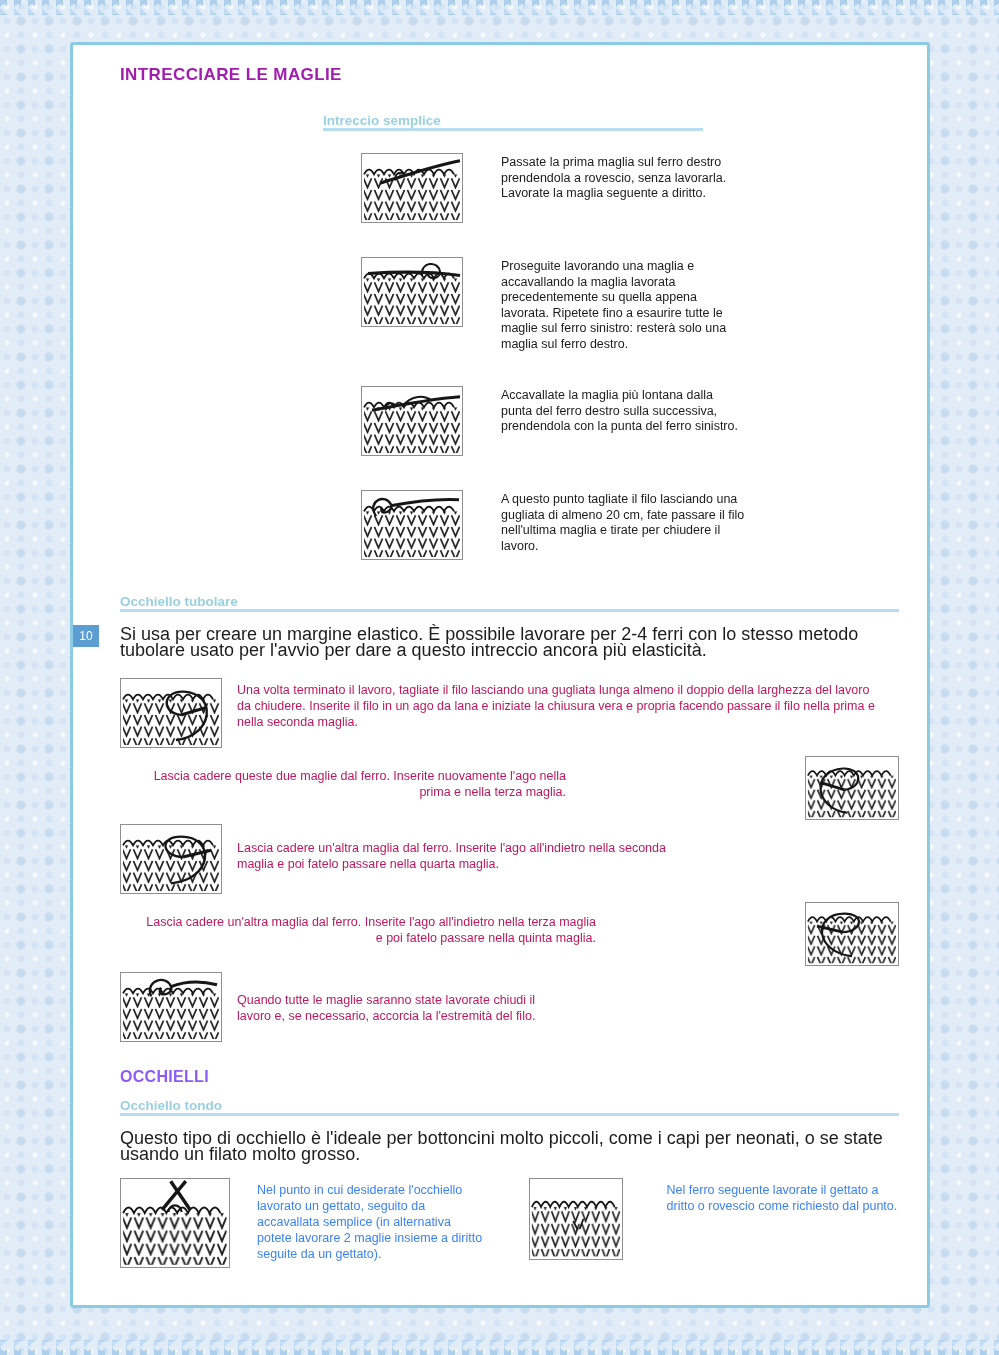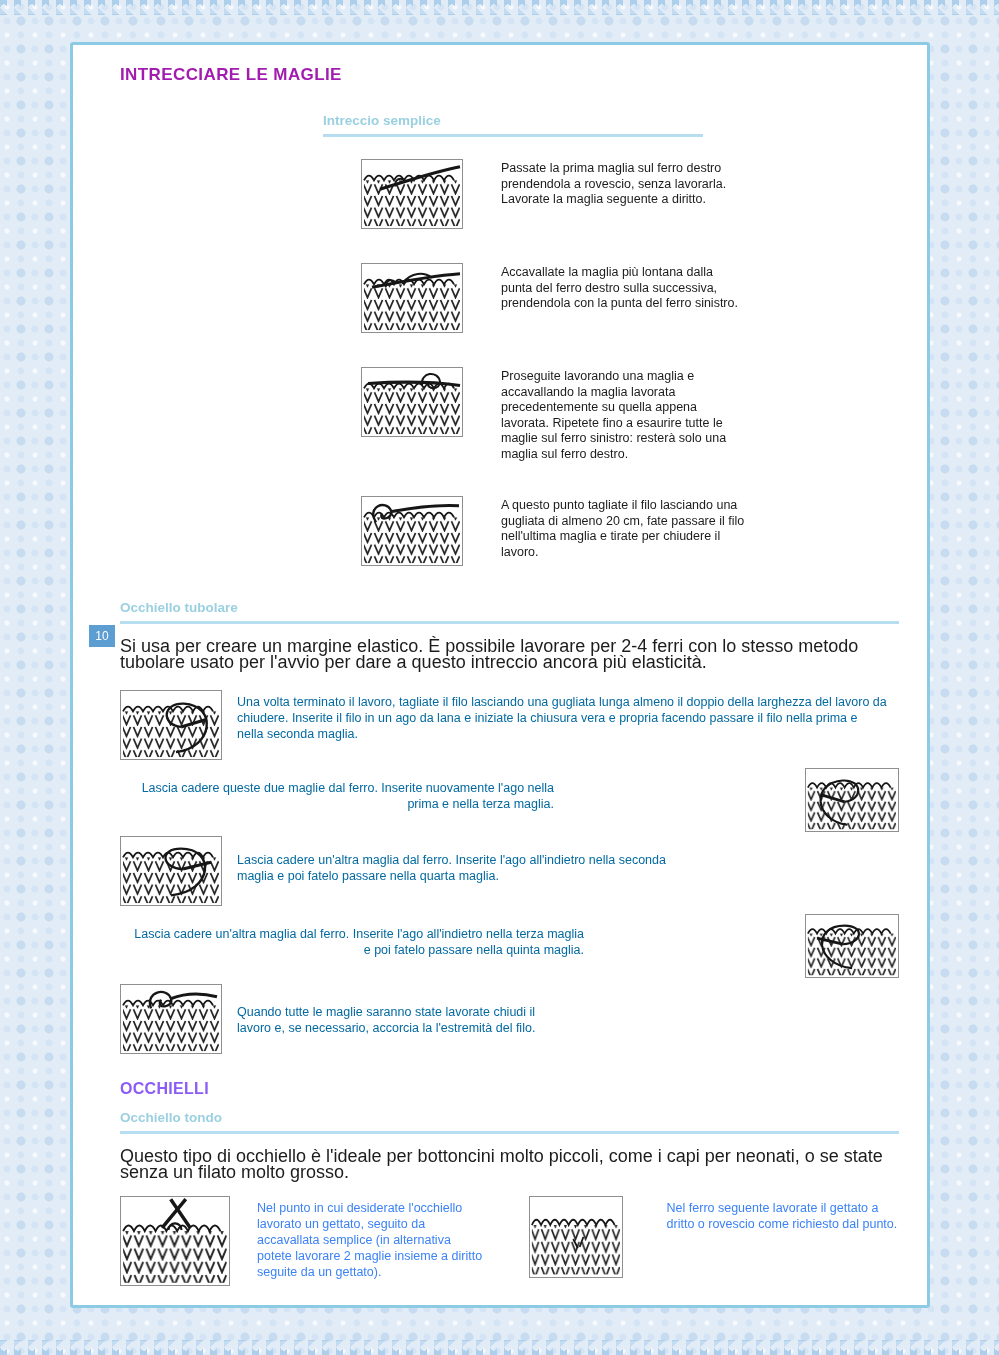--- a/index.html
+++ b/index.html
@@ -22,29 +22,29 @@
   }
   .edge.top{top:0}
   .edge.bottom{bottom:0;transform:scaleY(-1)}
 
   .page{
     position:absolute;left:70px;top:42px;width:860px;height:1266px;
     background:#ffffff;border:3px solid #8ccbe4;border-radius:3px;
     box-sizing:border-box;overflow:hidden;
   }
   .badge{
-    position:absolute;left:16px;top:580px;background:#5c9ed1;color:#fff;
+    position:absolute;left:0px;top:580px;background:#5c9ed1;color:#fff;
     font-size:12px;width:26px;height:22px;line-height:22px;text-align:center;
   }
   .inner{padding:20px 28px 0 47px;position:relative;}
 
   .title{margin:0;font-size:17px;font-weight:bold;color:#a21caf;letter-spacing:.4px;}
   .h1b{margin:26px 0 0;font-size:16px;font-weight:bold;color:#8b5cf6;letter-spacing:.3px;}
 
-  .subhead-wrap{border-bottom:3px solid #b7def0;padding-bottom:6px;}
+  .subhead-wrap{border-bottom:3px solid #b7def0;padding-bottom:0;}
   .subhead-wrap.narrow{width:380px;margin-left:203px;margin-top:28px;}
   .subhead-wrap.full{margin-top:24px;}
   .subhead-wrap.full2{margin-top:12px;}
   .subhead{margin:0;font-size:13.5px;font-weight:bold;color:#9bd0e1;}
 
   .steps{margin-top:22px;margin-left:203px;}
   .step{display:flex;align-items:flex-start;margin-bottom:34px;padding-left:38px;}
   .figure{border:1px solid #8f8f8f;background:#fff;flex:none;box-sizing:content-box;}
   .figure svg{display:block;width:100%;height:100%;}
   .fig-std{width:100px;height:68px;}
@@ -54,21 +54,21 @@
   .step .fig-std{margin-right:38px;}
   .step-text{width:244px;margin:2px 0 0;font-size:12.5px;line-height:15.5px;color:#1c1c1c;}
 
   .intro{margin:14px 0 0;font-size:18px;line-height:16px;color:#1c1c1c;}
 
   .trow{display:flex;align-items:flex-start;}
   .trow.a{margin-top:20px;}
   .trow.right{justify-content:space-between;margin-top:8px;}
   .trow.c{margin-top:4px;}
   .trow.e{margin-top:6px;}
-  .ttext{font-size:12.5px;line-height:16px;margin:4px;color:#0369a1;}
+  .ttext{font-size:12.5px;line-height:16px;margin:16px;color:#be185d;}
   .trow.left .ttext{margin-left:15px;margin-top:4px;}
   .trow.right .ttext{text-align:right;margin-right:14px;margin-top:12px;}
   .trow.c .ttext{margin-top:16px;}
   .trow.e .ttext{margin-top:20px;}
   .wA{width:650px}.wB{width:430px}.wC{width:450px}.wD{width:460px}.wE{width:330px}
 
   .occ-row{display:flex;align-items:flex-start;margin-top:16px;}
   .occ-text{font-size:12.5px;line-height:16px;margin:4px 0 0;color:#3b82f6;}
   .ot1{width:232px;margin-left:27px;}
   .ot2{width:238px;margin-left:44px;}
@@ -120,47 +120,47 @@
               </svg>
           </div>
           <p class="step-text">Passate la prima maglia sul ferro destro prendendola a rovescio, senza lavorarla. Lavorate la maglia seguente a diritto.</p>
         </div>
 
         <div class="step">
           <div class="figure fig-std">
             <svg viewBox="0 0 100 70" preserveAspectRatio="none">
                 <use href="#knit-fabric"></use>
                 <g class="ov">
+                  <path class="thick" d="M6 16 C 35 14, 70 14, 98 18"></path>
+                  <path class="thin" d="M60 18 C 58 4, 76 2, 78 14 C 79 22, 64 24, 66 14"></path>
+                </g>
+              </svg>
+          </div>
+          <p class="step-text">Proseguite lavorando una maglia e accavallando la maglia lavorata precedentemente su quella appena lavorata. Ripetete fino a esaurire tutte le maglie sul ferro sinistro: resterà solo una maglia sul ferro destro.</p>
+        </div>
+
+        <div class="step">
+          <div class="figure fig-std">
+            <svg viewBox="0 0 100 70" preserveAspectRatio="none">
+                <use href="#knit-fabric"></use>
+                <g class="ov">
                   <path class="thick" d="M10 24 C 40 18, 70 12, 98 10"></path>
                   <path class="thin" d="M24 24 a5 5 0 1 1 10 -4"></path>
                   <path class="thin" d="M40 20 C 50 8, 62 8, 70 14"></path>
                 </g>
               </svg>
           </div>
           <p class="step-text">Accavallate la maglia più lontana dalla punta del ferro destro sulla successiva, prendendola con la punta del ferro sinistro.</p>
         </div>
 
         <div class="step">
           <div class="figure fig-std">
             <svg viewBox="0 0 100 70" preserveAspectRatio="none">
                 <use href="#knit-fabric"></use>
                 <g class="ov">
-                  <path class="thick" d="M6 16 C 35 14, 70 14, 98 18"></path>
-                  <path class="thin" d="M60 18 C 58 4, 76 2, 78 14 C 79 22, 64 24, 66 14"></path>
-                </g>
-              </svg>
-          </div>
-          <p class="step-text">Proseguite lavorando una maglia e accavallando la maglia lavorata precedentemente su quella appena lavorata. Ripetete fino a esaurire tutte le maglie sul ferro sinistro: resterà solo una maglia sul ferro destro.</p>
-        </div>
-
-        <div class="step">
-          <div class="figure fig-std">
-            <svg viewBox="0 0 100 70" preserveAspectRatio="none">
-                <use href="#knit-fabric"></use>
-                <g class="ov">
                   <path class="mid" d="M14 26 C 4 10, 24 2, 29 14 C 32 22, 16 26, 20 17"></path>
                   <path class="thick" d="M30 15 C 55 10, 75 8, 97 9"></path>
                 </g>
               </svg>
           </div>
           <p class="step-text">A questo punto tagliate il filo lasciando una gugliata di almeno 20 cm, fate passare il filo nell'ultima maglia e tirate per chiudere il lavoro.</p>
         </div>
       </div>
     </section>
 
@@ -236,21 +236,21 @@
       </div>
     </section>
 
     <section>
       <h1 class="h1b">OCCHIELLI</h1>
 
       <div class="subhead-wrap full full2">
         <h2 class="subhead">Occhiello tondo</h2>
       </div>
 
-      <p class="intro">Questo tipo di occhiello è l'ideale per bottoncini molto piccoli, come i capi per neonati, o se state senza un filato molto grosso.</p>
+      <p class="intro">Questo tipo di occhiello è l'ideale per bottoncini molto piccoli, come i capi per neonati, o se state usando un filato molto grosso.</p>
 
       <div class="occ-row">
         <div class="figure fig-tall">
           <svg viewBox="0 0 100 80" preserveAspectRatio="none">
               <use href="#knit-fabric" transform="translate(0,10)"></use>
               <g class="ov">
                 <path class="thick" d="M38 28 L60 2"></path>
                 <path class="thick" d="M64 28 L46 2"></path>
                 <path class="thin" d="M44 30 a6 6 0 1 1 12 0"></path>
               </g>

